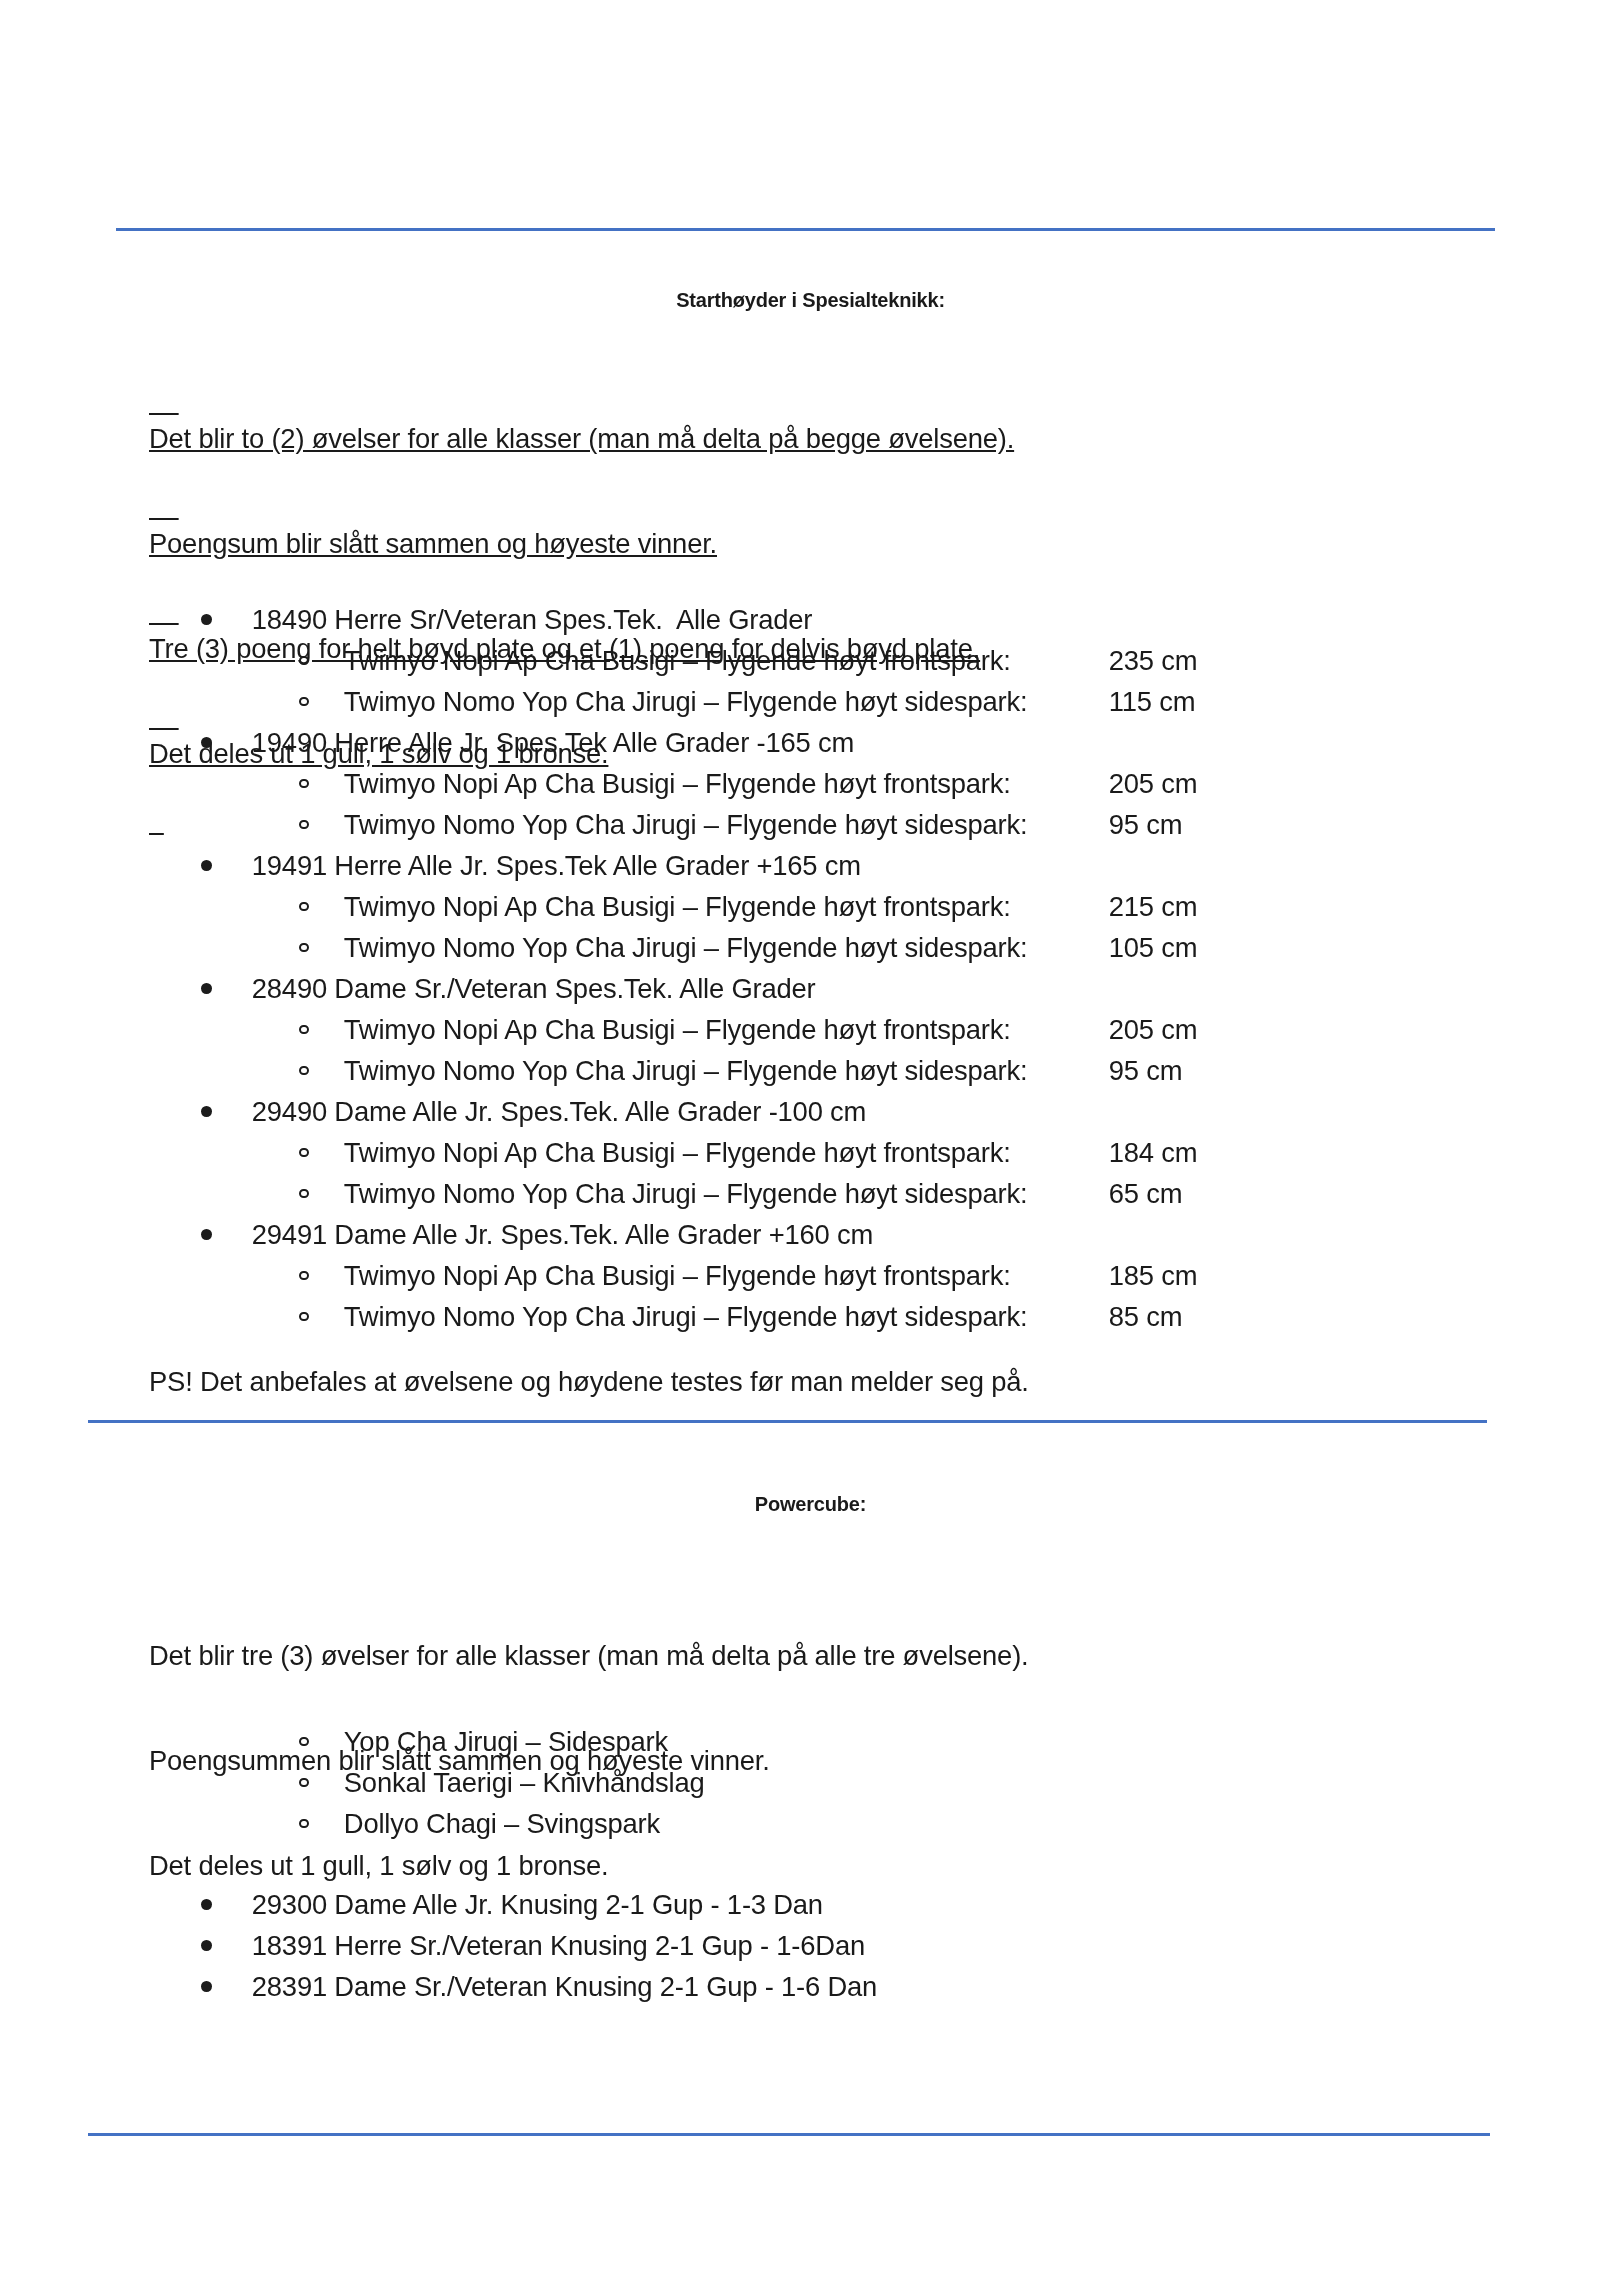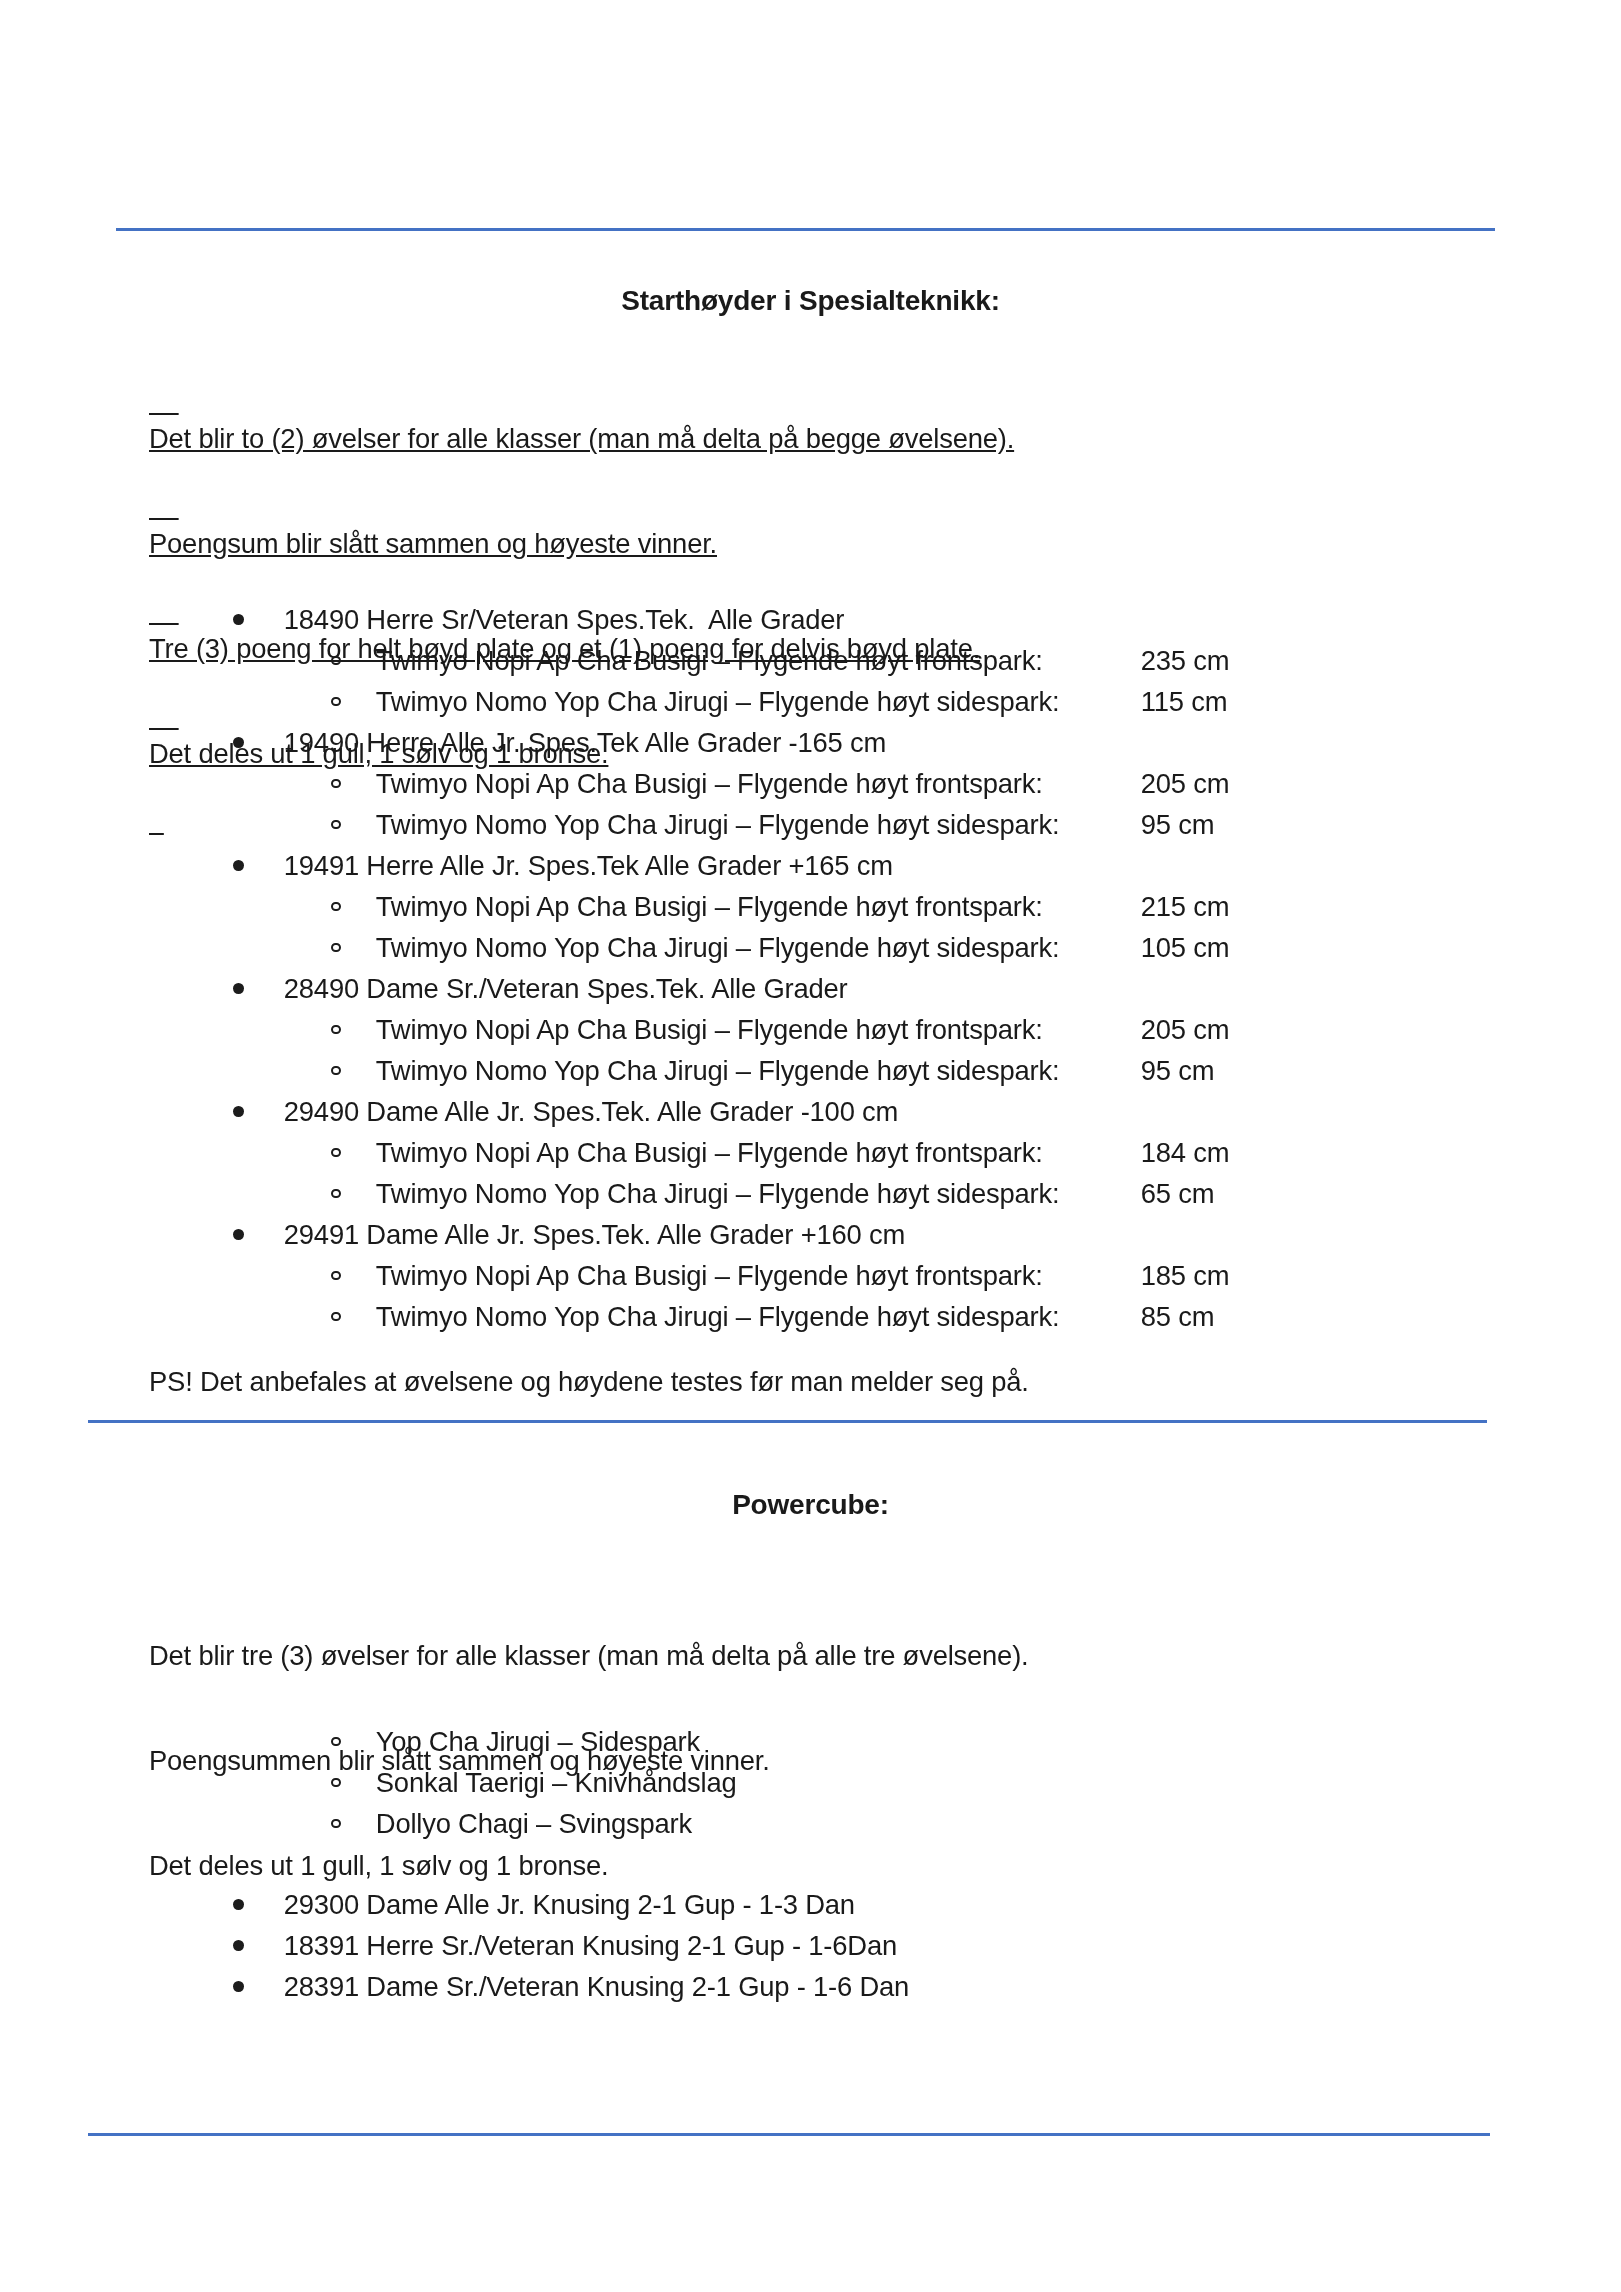--- a/index.html
+++ b/index.html
@@ -14,38 +14,38 @@
     letter-spacing:-0.2px;
     overflow:hidden;
   }
   .divider { position:absolute; height:2.9px; }
   .div-top { top:228px; left:116px; width:1379px; }
   .div-mid { top:1420px; left:88px;  width:1399px; }
   .div-bot { top:2133px; left:88px;  width:1402px; }
 
   .heading {
     position:absolute; left:149px; width:1323px;
-    text-align:center; font-weight:bold; font-size:28px;
+    text-align:center; font-weight:bold; font-size:20px;
     height:41px; line-height:41px; white-space:pre;
   }
   .h1 { top:280px; }
   .h2 { top:1484px; }
 
   .para { position:absolute; left:149px; white-space:pre; }
   .para-intro1 { top:354px;text-decoration:underline; }
   .para-ps     { top:1361px; }
   .para-intro2 { top:1571px; }
   .line { height:41px; line-height:41px; }
 
   .list { position:absolute; left:0; width:1621px; }
   .list-classes  { top:599px; }
   .list-exercises{ top:1721px; }
   .list-knusing  { top:1884px; }
 
-  .row { height:41px; display:flex; align-items:center; white-space:pre;padding-left:32px; }
+  .row { height:41px; display:flex; align-items:center; white-space:pre; }
   .b1 { flex:none; width:10.8px; height:10.8px; border-radius:50%; background:#1c1c1c; margin-left:201px; }
   .b2 { flex:none; width:9.8px; height:9.8px; border-radius:50%; border:2px solid #1c1c1c; margin-left:299px; }
   .t1 { margin-left:40px; }
   .tl { margin-left:35px; width:765px; flex:none; }
   .tv { flex:none; }
 </style>
 </head>
 <body>
 
 <div class="page">

